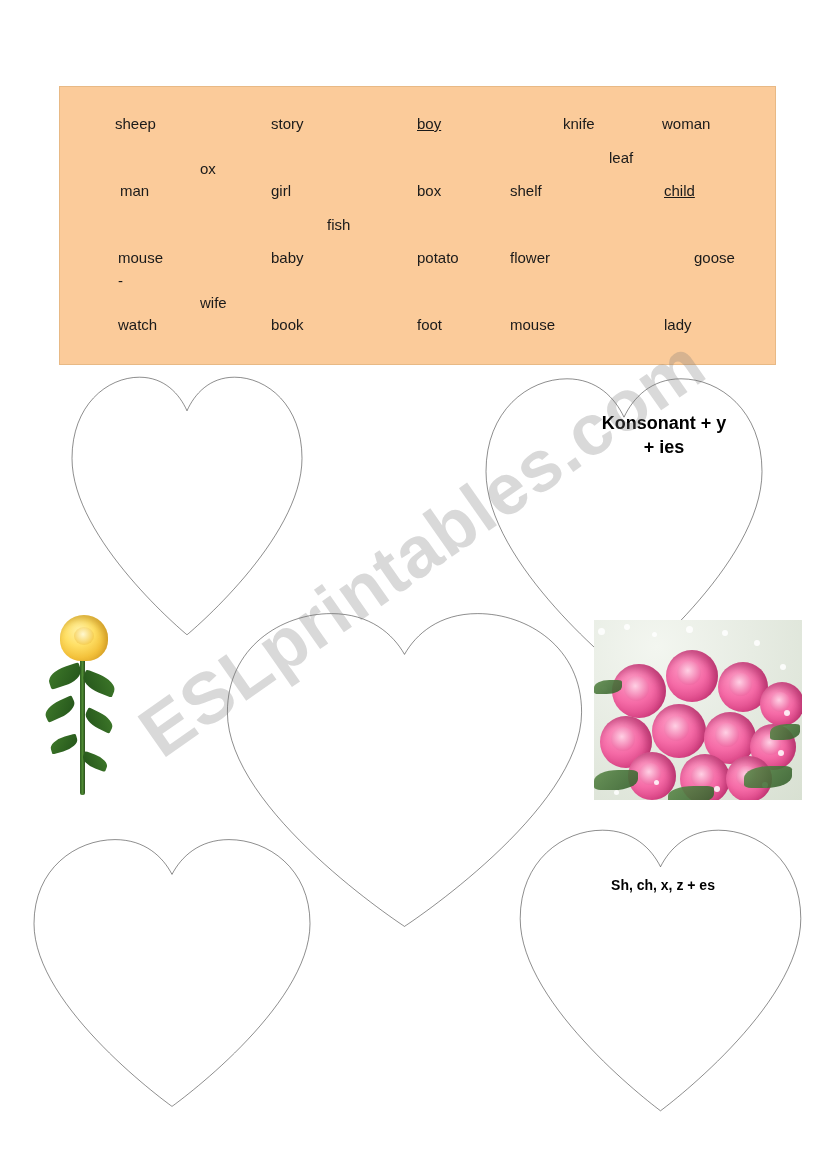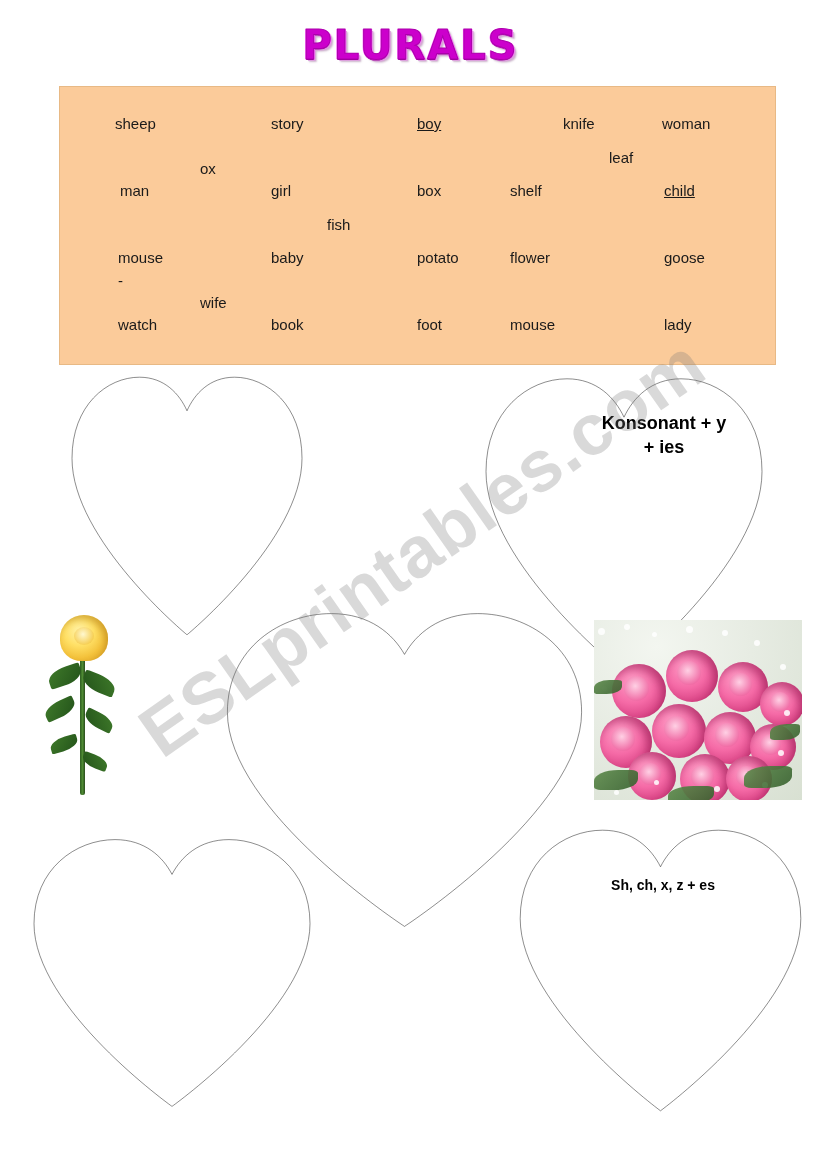--- a/index.html
+++ b/index.html
@@ -175,41 +175,40 @@
     line-height: 560px;
     pointer-events: none;
     user-select: none;
   }
 </style>
 </head>
 <body>
 
 <div id="page">
 
-  <div id="title">PLURALS</div>
 
   <div id="wordbank">
       <span class="w" style="left: 55px; top: 28px;">sheep</span>
       <span class="w" style="left: 211px; top: 28px; text-align: right;">story</span>
       <span class="w" style="left: 357px; top: 28px; text-decoration: underline;">boy</span>
       <span class="w" style="left: 503px; top: 28px;">knife</span>
       <span class="w" style="left: 602px; top: 28px;">woman</span>
       <span class="w" style="left: 140px; top: 73px;">ox</span>
       <span class="w" style="left: 549px; top: 62px;">leaf</span>
       <span class="w" style="left: 60px; top: 95px;">man</span>
       <span class="w" style="left: 211px; top: 95px;">girl</span>
       <span class="w" style="left: 357px; top: 95px; text-align: right;">box</span>
       <span class="w" style="left: 450px; top: 95px;">shelf</span>
       <span class="w" style="left: 604px; top: 95px; text-decoration: underline;">child</span>
       <span class="w" style="left: 267px; top: 129px;">fish</span>
       <span class="w" style="left: 58px; top: 162px;">mouse</span>
       <span class="w" style="left: 211px; top: 162px;">baby</span>
       <span class="w" style="left: 357px; top: 162px;">potato</span>
       <span class="w" style="left: 450px; top: 162px;">flower</span>
-      <span class="w" style="left: 604px; top: 162px;">goose</span>
+      <span class="w" style="left: 634px; top: 162px;">goose</span>
       <span class="w" style="left: 58px; top: 185px;">-</span>
       <span class="w" style="left: 140px; top: 207px;">wife</span>
       <span class="w" style="left: 58px; top: 229px;">watch</span>
       <span class="w" style="left: 211px; top: 229px;">book</span>
       <span class="w" style="left: 357px; top: 229px;">foot</span>
       <span class="w" style="left: 450px; top: 229px;">mouse</span>
       <span class="w" style="left: 604px; top: 229px;">lady</span>
     </div>
 
   <div id="hearts-layer">

